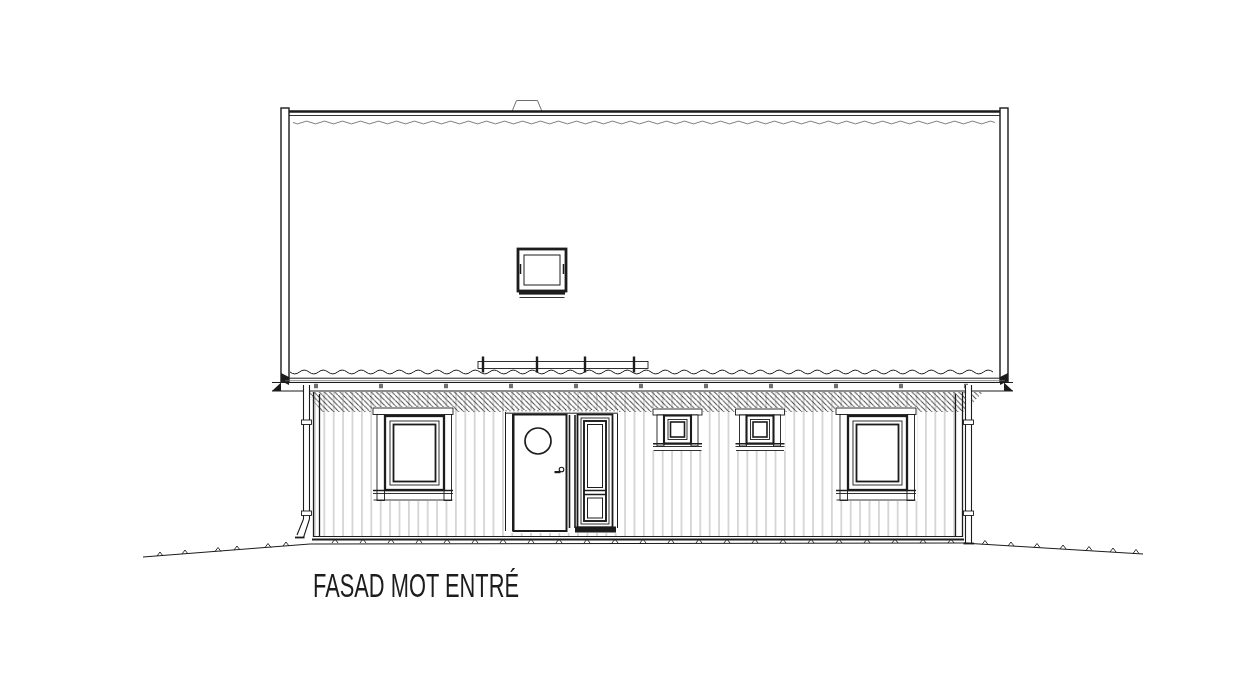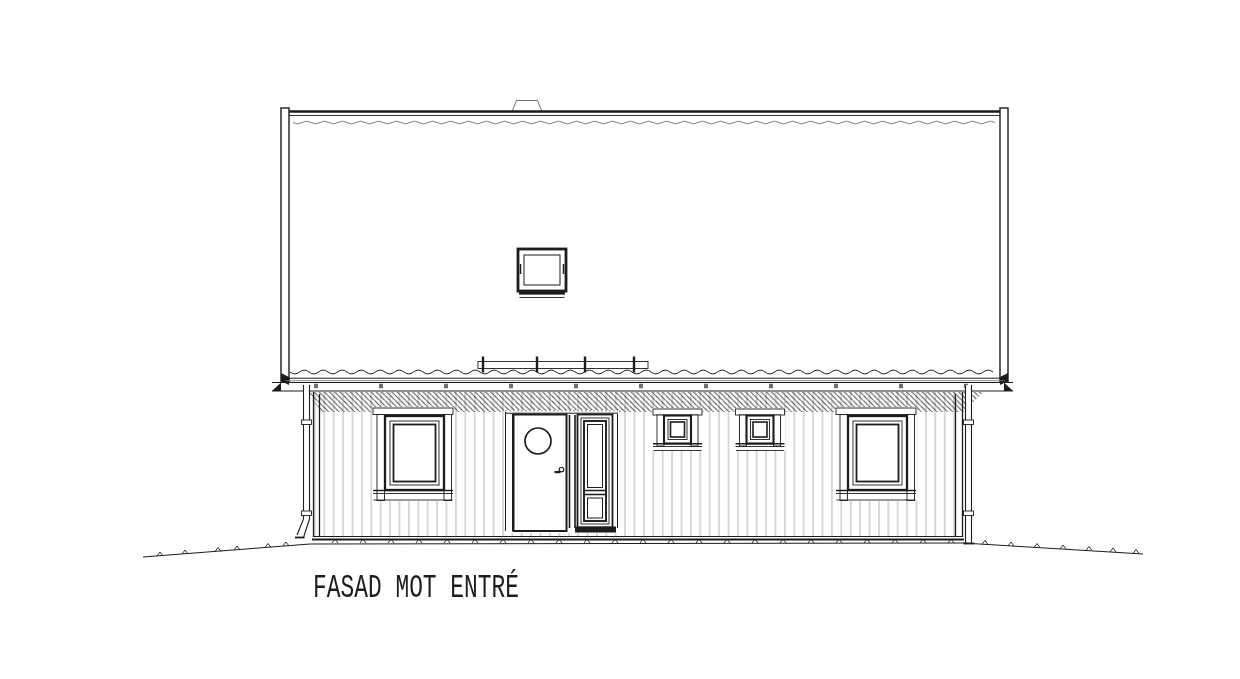--- a/index.html
+++ b/index.html
@@ -1,17 +1,17 @@
 <!DOCTYPE html>
 <html style="--line: #1c1c1c; --line-light: #6f6f6f; --hatch: #3d3d3d; --siding: #8d8d8d; --bg: #ffffff;"><head>
 <meta charset="utf-8">
 <style>
   html,body{margin:0;padding:0;background:#fff;}
   .canvas{position:relative;width:1240px;height:679px;background:var(--bg,#fff);overflow:hidden;
-          font-family:Liberation Mono, monospace;}
+          font-family:Liberation Sans, sans-serif;}
   svg{position:absolute;left:0;top:0;}
   .ln{stroke:var(--line,#1c1c1c);fill:none;}
   .lnl{stroke:var(--line-light,#6f6f6f);fill:none;}
   .fw{fill:#fff;}
   .fd{fill:var(--line,#1c1c1c);stroke:none;}
   .title{fill:var(--line,#1c1c1c);font-size:33px;letter-spacing:0px;}
 </style>
 </head>
 <body>
 

